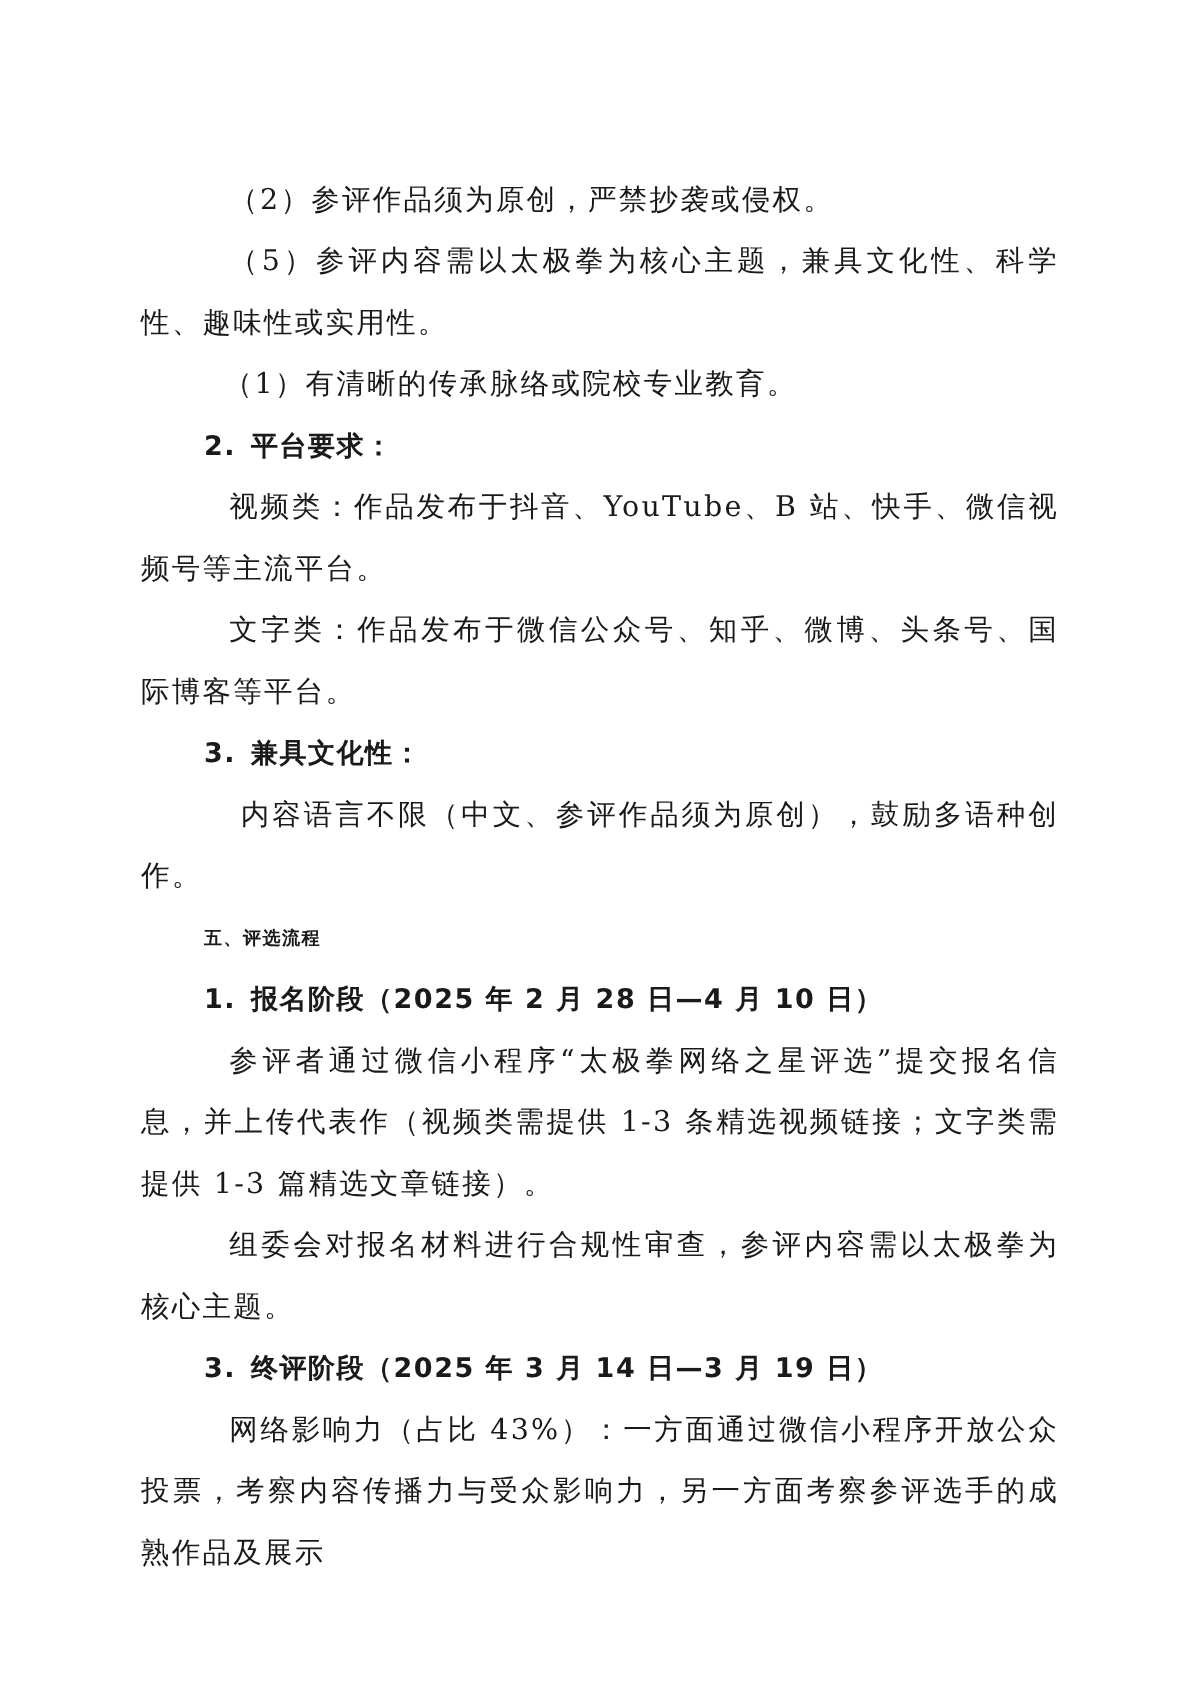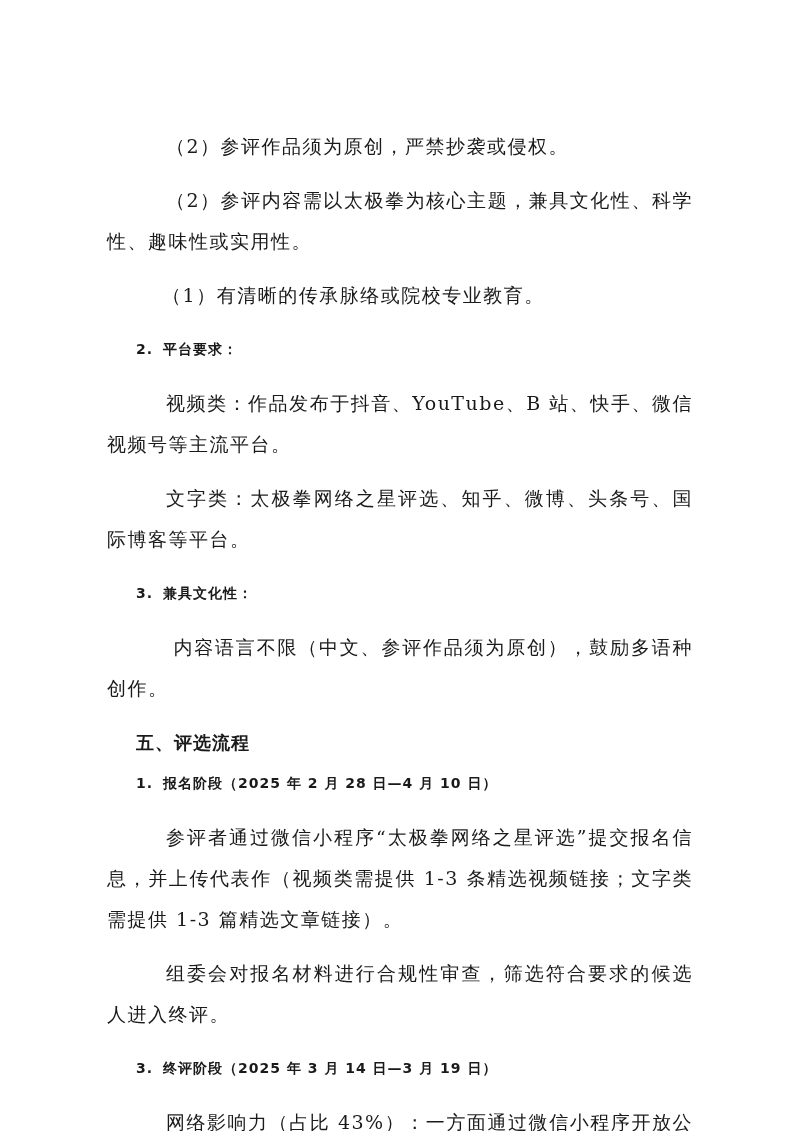--- a/index.html
+++ b/index.html
@@ -2,52 +2,52 @@
 <html><head>
 <meta charset="utf-8">
 <style>
   html, body { margin: 0; padding: 0; background: #ffffff; }
   body { width: 800px; height: 1131px; position: relative; overflow: hidden; }
   .page {
     position: absolute; left: 94px; top: 113px; width: 612px;
     font-family: "DejaVu Serif", "Liberation Serif", serif;
     color: #1a1a1a; font-size: 19px; line-height: 41px;
   }
-  .p { margin: 13px; text-align: justify; text-align-last: left; letter-spacing: 1.5px; }
+  .p { margin: 0; text-align: justify; text-align-last: left; letter-spacing: 1.5px; }
   .indent2 { text-indent: 2.2em; }
   .indent3 { text-indent: 3.1em; }
-  .h { margin: 0; font-weight: bold; letter-spacing: 1px; padding-left: 42px; font-family: "DejaVu Sans", "Liberation Sans", sans-serif; font-size: 14px; }
-  .h-section { margin: 0; font-weight: bold; letter-spacing: 1px; padding-left: 42px; font-family: "DejaVu Sans", "Liberation Sans", sans-serif; font-size: 18px; }
+  .h { margin: 0; font-weight: bold; letter-spacing: 1px; padding-left: 42px; font-family: "DejaVu Sans", "Liberation Sans", sans-serif; font-size: 18px; }
+  .h-section { margin: 0; font-weight: bold; letter-spacing: 1px; padding-left: 42px; font-family: "DejaVu Sans", "Liberation Sans", sans-serif; font-size: 12px; }
   .num { margin-right: 10px; }
 </style>
 </head>
 <body>
 
 <div class="page">
   <p class="p indent3">（2）参评作品须为原创，严禁抄袭或侵权。</p>
-  <p class="p indent3">（2）参评内容需以太极拳为核心主题，兼具文化性、科学性、趣味性或实用性。</p>
+  <p class="p indent3">（5）参评内容需以太极拳为核心主题，兼具文化性、科学性、趣味性或实用性。</p>
   <p class="p indent2" style="text-indent:2.9em">（1）有清晰的传承脉络或院校专业教育。</p>
 
   <p class="h">
     <span class="num">2.</span><span>平台要求：</span>
   </p>
   <p class="p indent3">视频类：作品发布于抖音、YouTube、B 站、快手、微信视频号等主流平台。</p>
-  <p class="p indent3">文字类：太极拳网络之星评选、知乎、微博、头条号、国际博客等平台。</p>
+  <p class="p indent3">文字类：作品发布于微信公众号、知乎、微博、头条号、国际博客等平台。</p>
 
   <p class="h">
     <span class="num">3.</span><span>兼具文化性：</span>
   </p>
   <p class="p" style="text-indent:3.5em">内容语言不限（中文、参评作品须为原创），鼓励多语种创作。</p>
 
   <p class="h-section">五、评选流程</p>
 
   <p class="h">
     <span class="num">1.</span><span>报名阶段（2025 年 2 月 28 日—4 月 10 日）</span>
   </p>
   <p class="p indent3">参评者通过微信小程序“太极拳网络之星评选”提交报名信息，并上传代表作（视频类需提供 1-3 条精选视频链接；文字类需提供 1-3 篇精选文章链接）。</p>
 
-  <p class="p indent3">组委会对报名材料进行合规性审查，筛选符合要求的候选人进入终评。</p>
+  <p class="p indent3">组委会对报名材料进行合规性审查，参评内容需以太极拳为核心主题。</p>
 
   <p class="h">
     <span class="num">3.</span><span>终评阶段（2025 年 3 月 14 日—3 月 19 日）</span>
   </p>
   <p class="p indent3">网络影响力（占比 43%）：一方面通过微信小程序开放公众投票，考察内容传播力与受众影响力，另一方面考察参评选手的成熟作品及展示</p>
 </div>
 
 </body></html>

